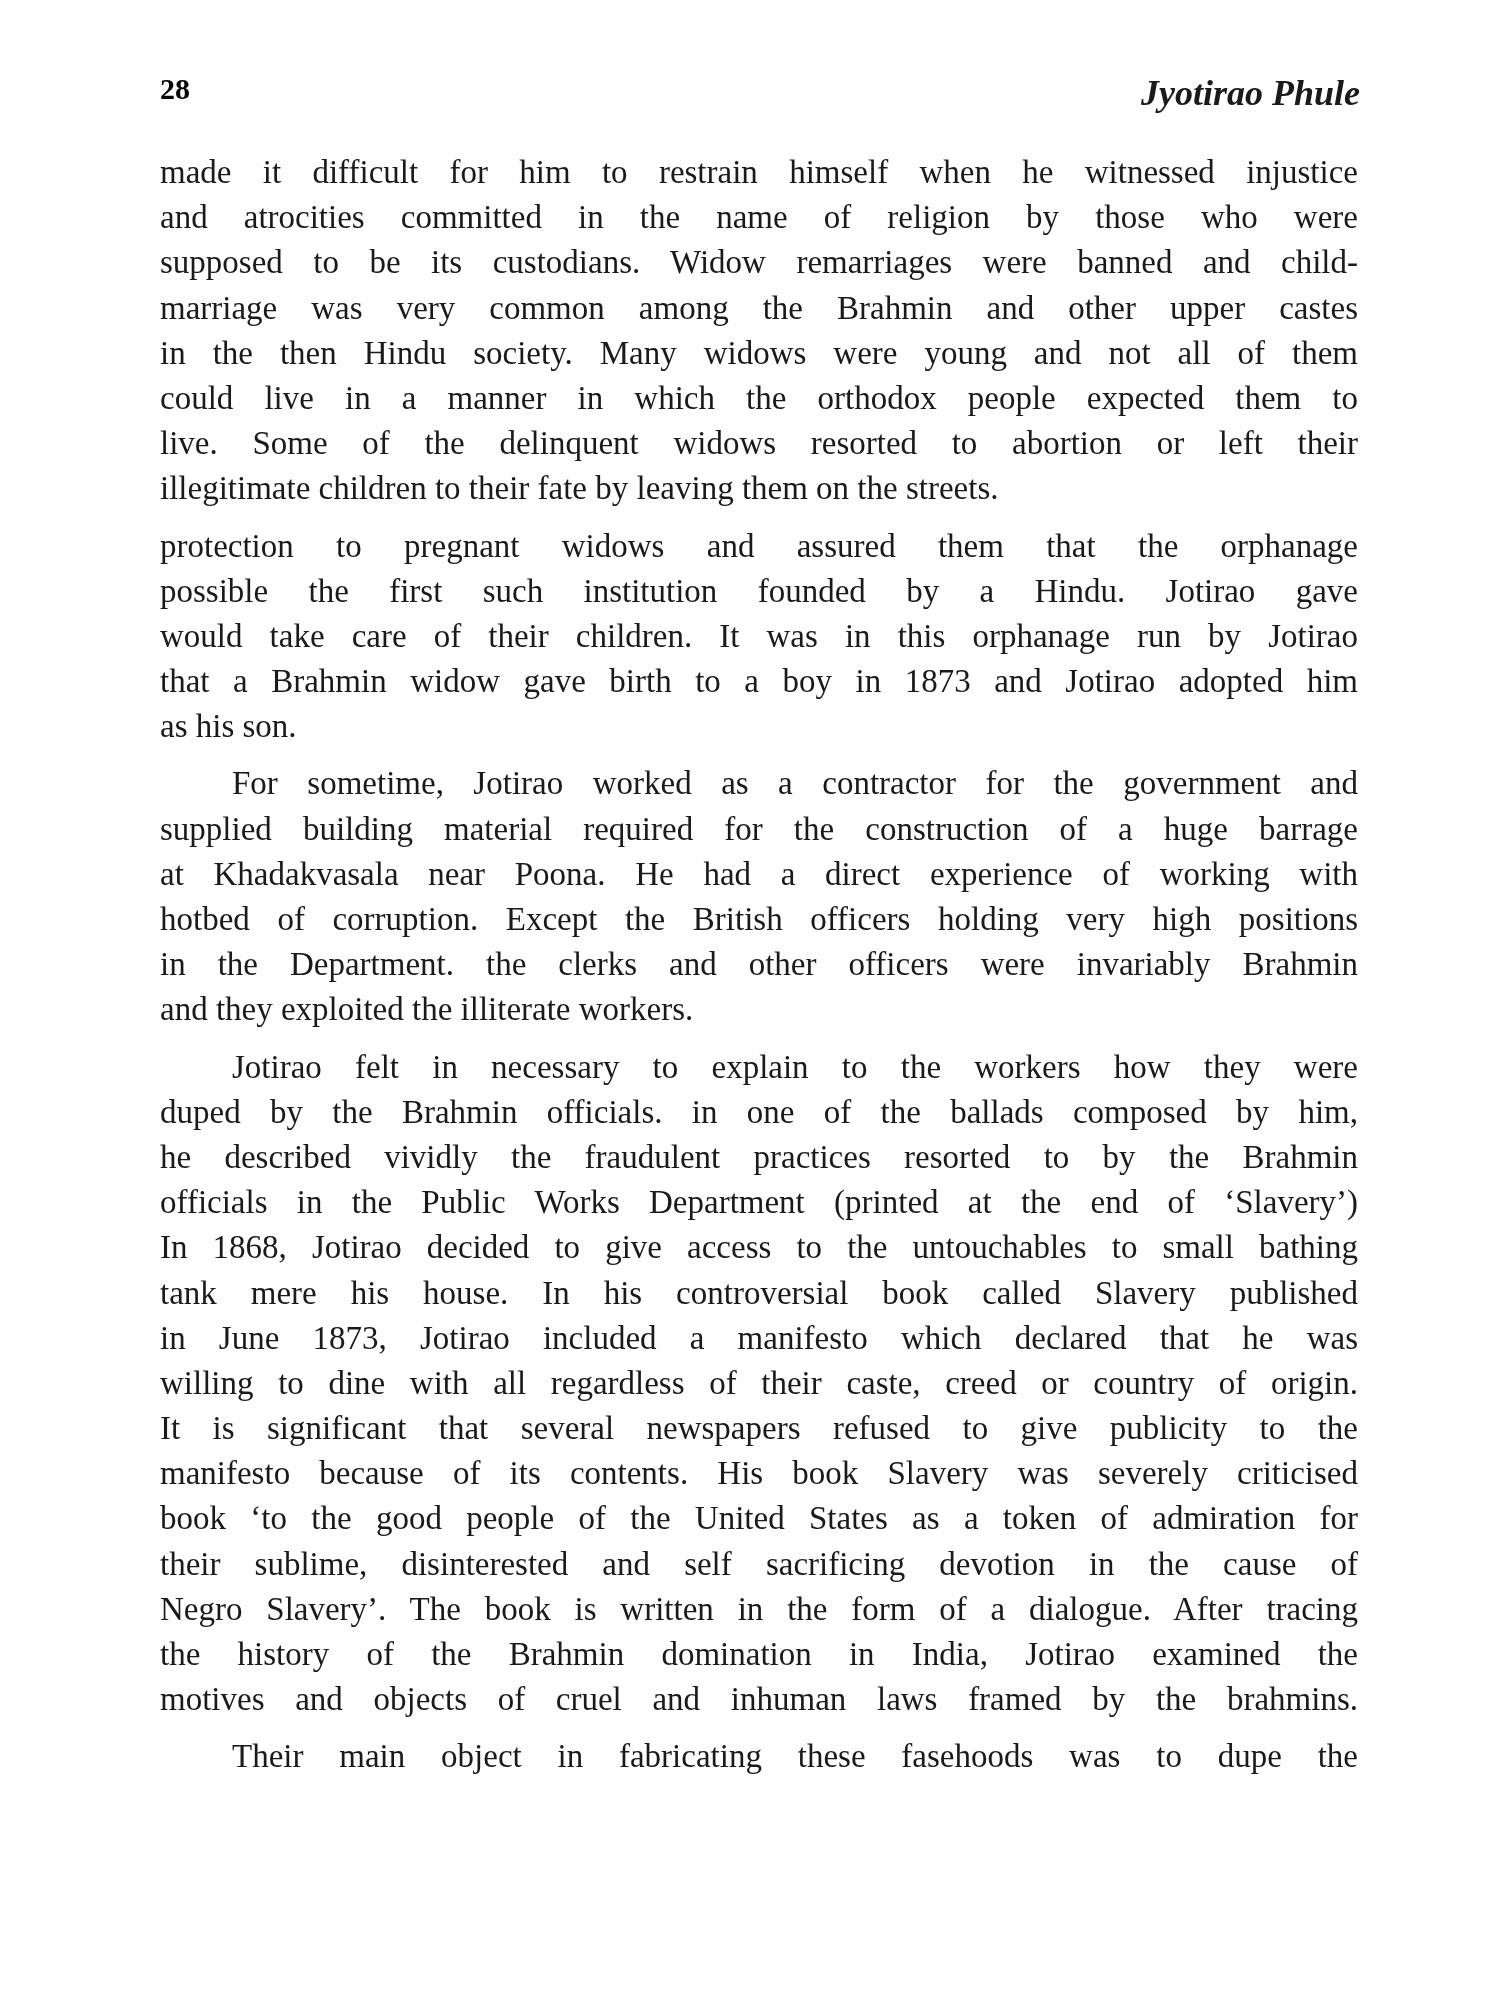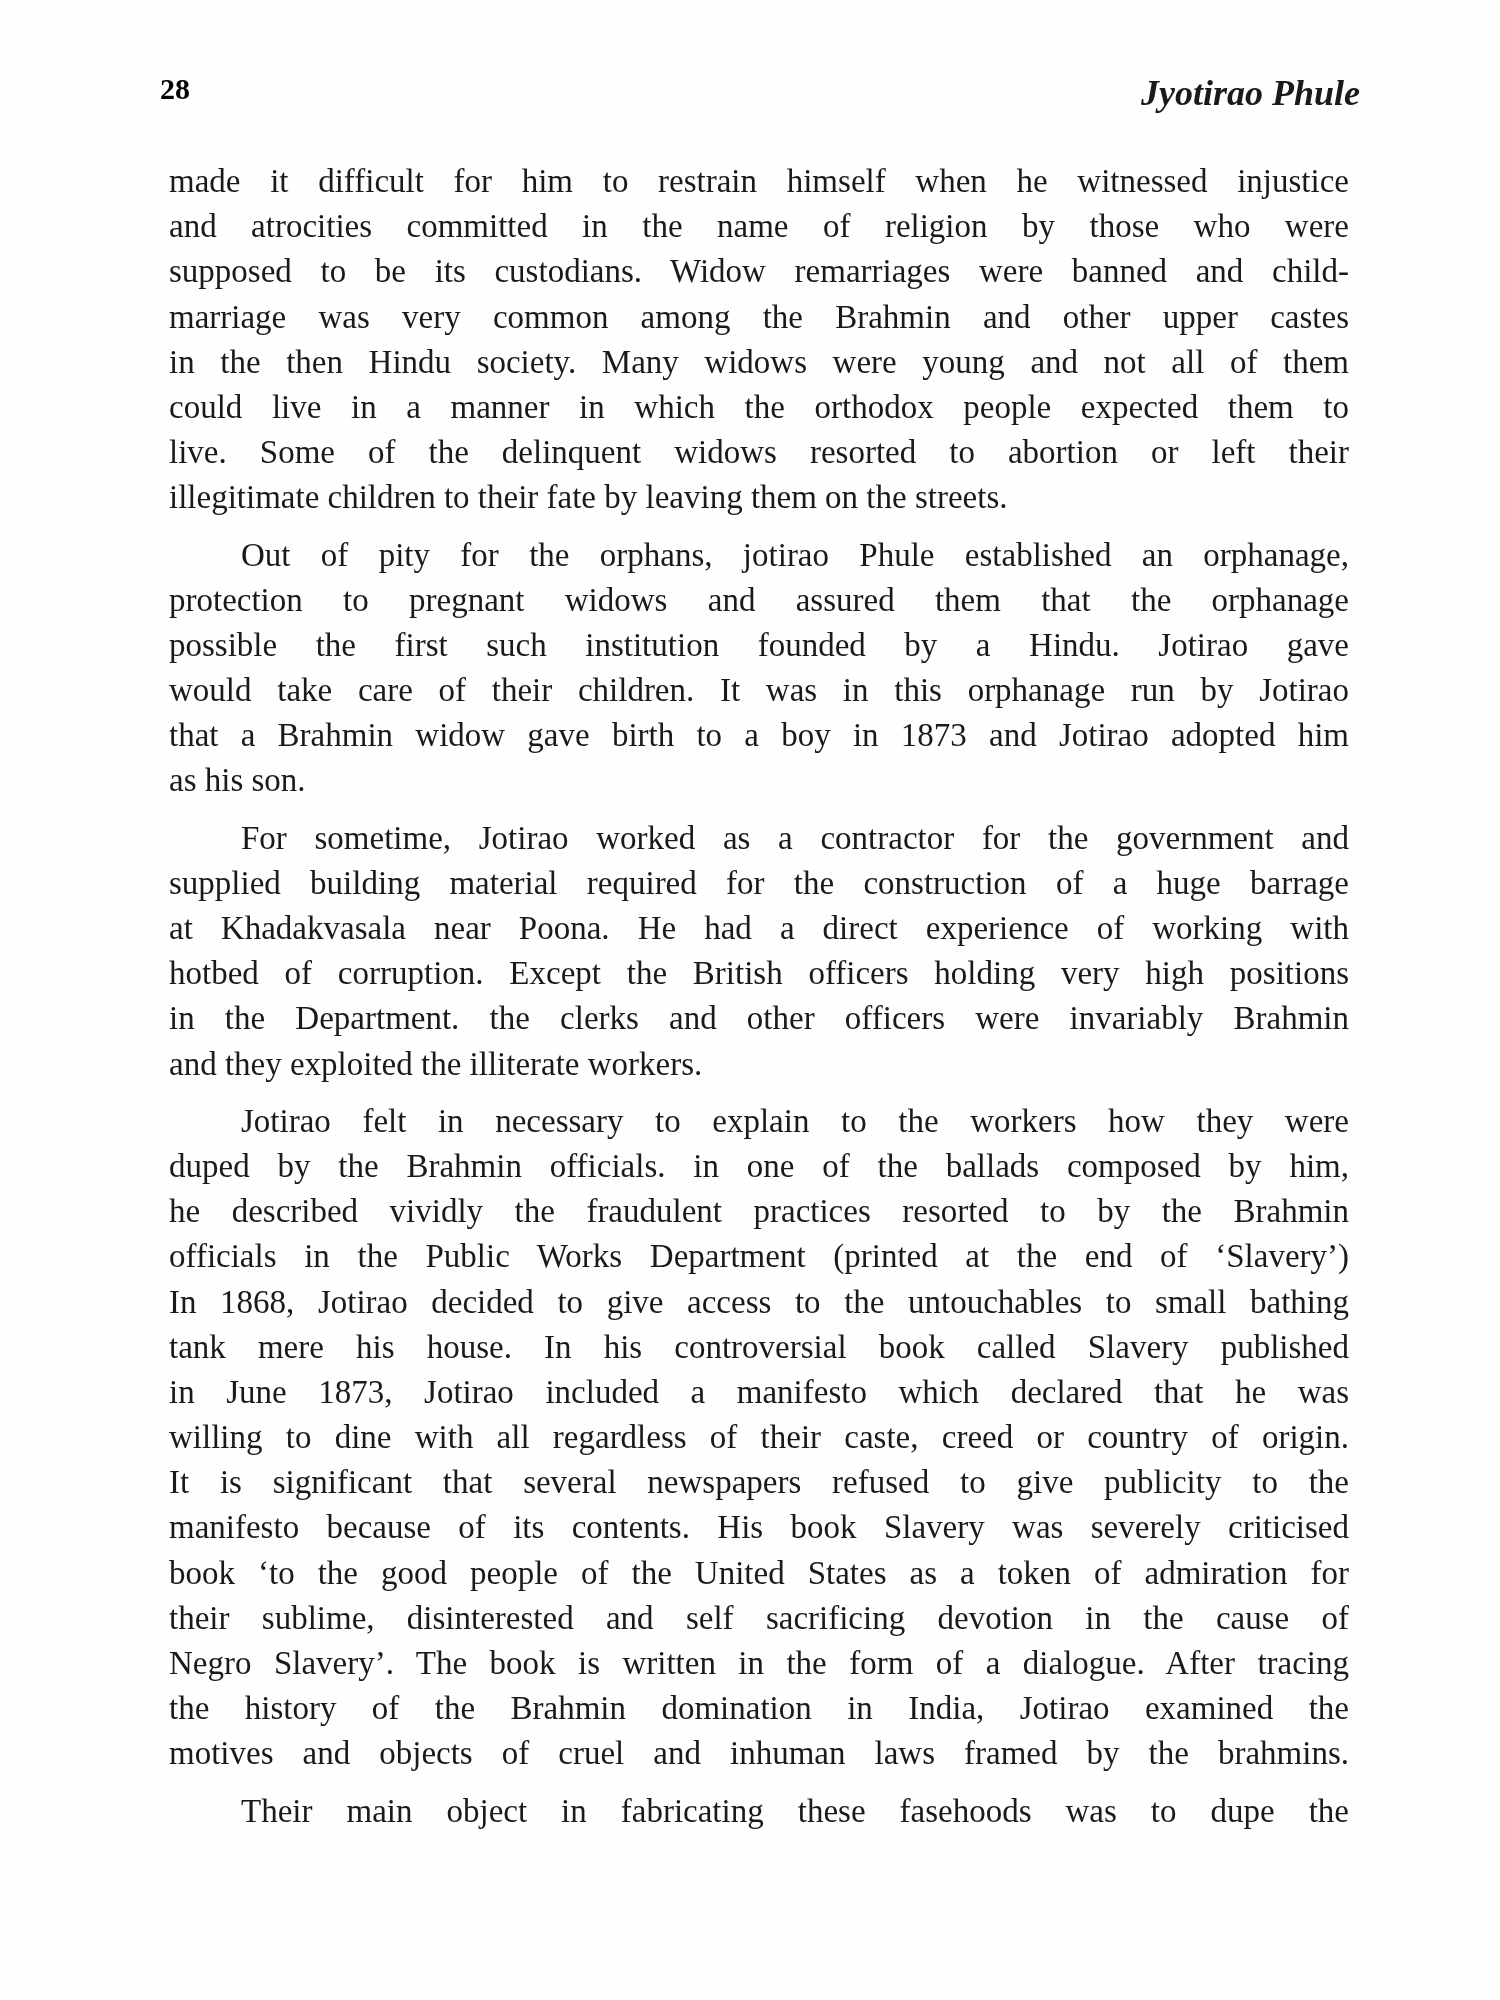--- a/index.html
+++ b/index.html
@@ -51,21 +51,21 @@
       position: absolute;
       left: 160px;
       top: 150px;
       width: 1198px;
       font-family: "Liberation Serif", "DejaVu Serif", serif;
       font-size: 33px;
       line-height: 45.2px;
       color: #1a1a1a;
     }
     .para {
-      margin: 9px;
+      margin: 0;
     }
     .line {
       display: block;
       text-align: justify;
       text-align-last: justify;
       white-space: nowrap;
       height: 45.2px;
       overflow: visible;
     }
     .line.last {
@@ -95,21 +95,20 @@
       <span class="line">and atrocities committed in the name of religion by those who were</span>
       <span class="line">supposed to be its custodians. Widow remarriages were banned and child-</span>
       <span class="line">marriage was very common among the Brahmin and other upper castes</span>
       <span class="line">in the then Hindu society. Many widows were young and not all of them</span>
       <span class="line">could live in a manner in which the orthodox people expected them to</span>
       <span class="line">live. Some of the delinquent widows resorted to abortion or left their</span>
       <span class="line last">illegitimate children to their fate by leaving them on the streets.</span>
     </p>
 
     <p class="para">
-      <span class="line indent">Out of pity for the orphans, jotirao Phule established an orphanage,</span>
       <span class="line">protection to pregnant widows and assured them that the orphanage</span>
       <span class="line">possible the first such institution founded by a Hindu. Jotirao gave</span>
       <span class="line">would take care of their children. It was in this orphanage run by Jotirao</span>
       <span class="line">that a Brahmin widow gave birth to a boy in 1873 and Jotirao adopted him</span>
       <span class="line last">as his son.</span>
     </p>
 
     <p class="para">
       <span class="line indent">For sometime, Jotirao worked as a contractor for the government and</span>
       <span class="line">supplied building material required for the construction of a huge barrage</span>

